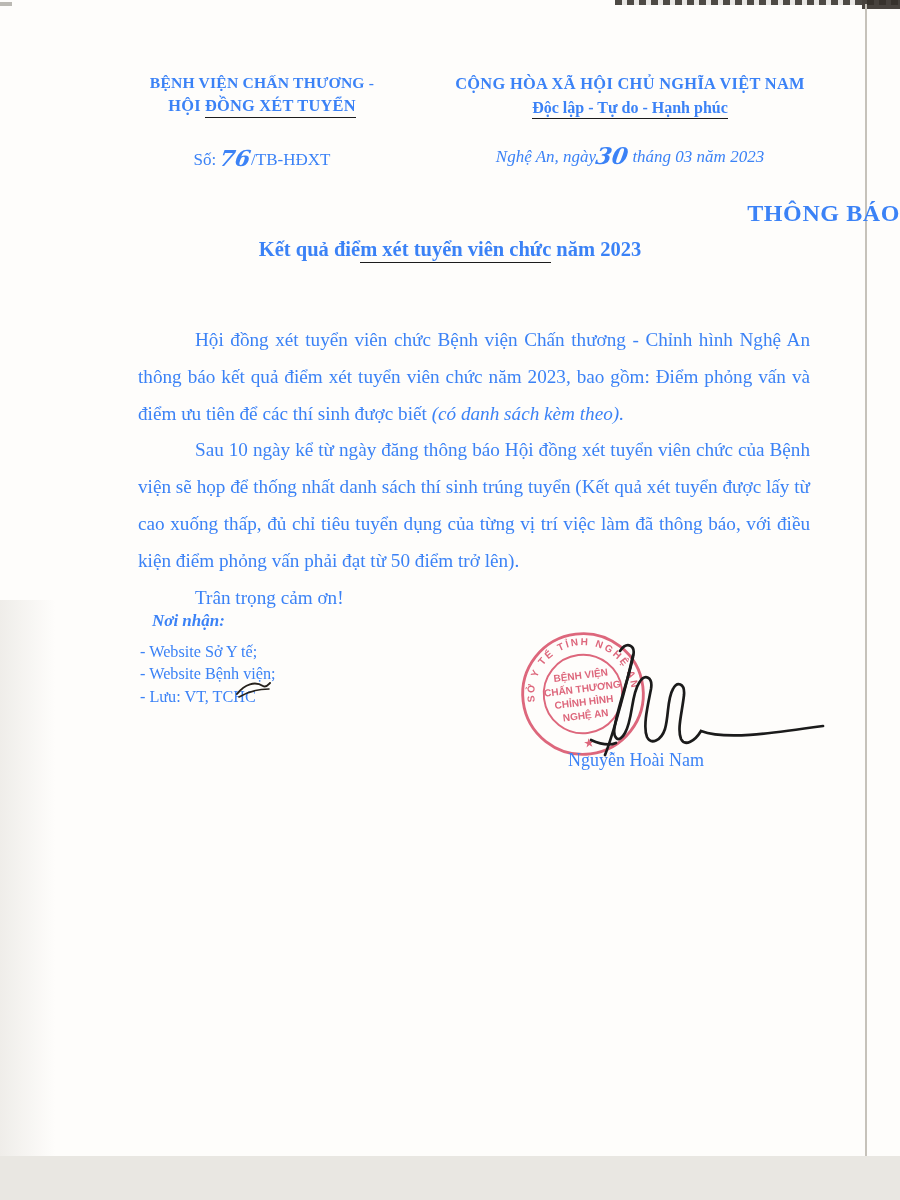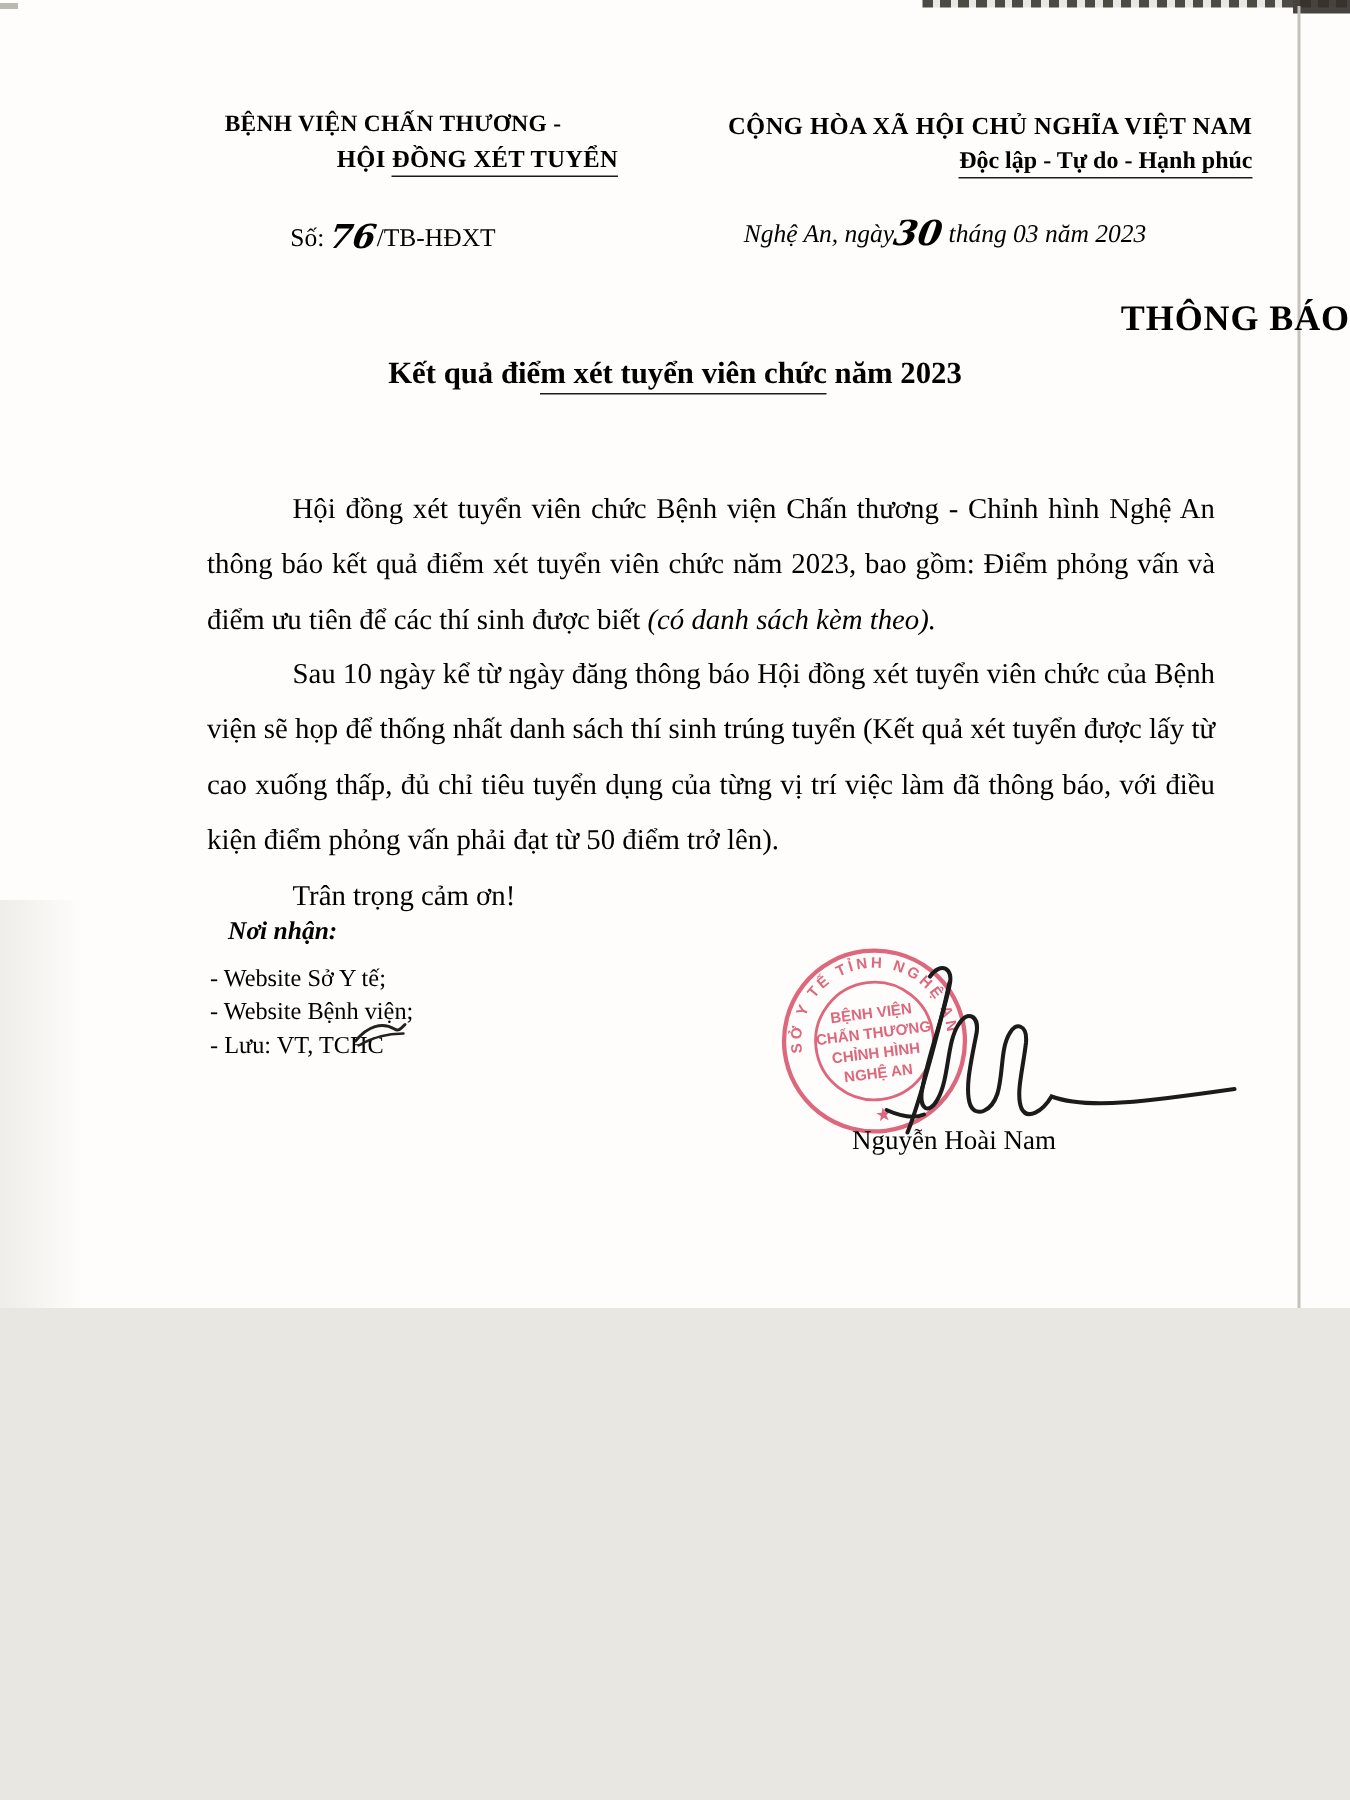--- a/index.html
+++ b/index.html
@@ -1,30 +1,30 @@
 <!DOCTYPE html>
 <html><head>
 <meta charset="utf-8">
 <style>
   html,body{margin:0;padding:0;background:#e9e7e2;}
-  .page{position:relative;width:900px;height:872px;margin:0 auto;background:#fefdfb;
-        font-family:"Liberation Serif",serif;color:#000000;overflow:hidden;}
+  .page{position:relative;width:900px;height:1156px;margin:0 auto;background:#fefdfb;
+        font-family:"Liberation Serif",serif;color:#3b82f6;overflow:hidden;}
   .abs{position:absolute;}
   .i{font-style:italic;}
   .uline{border-bottom:1.6px solid #1c1c1c;padding-bottom:2px;font-family:Liberation Serif, serif;}
 
   
   .hdr-left{left:112px;top:72px;width:300px;text-align:center;font-weight:bold;
             font-size:15.6px;line-height:22px;letter-spacing:.2px;}
-  .hdr-left .committee{font-size:16.4px;margin-top:1px;text-align:right;}
+  .hdr-left .committee{font-size:16.4px;margin-top:1px;}
   .so-line{left:112px;top:144px;width:300px;text-align:center;font-size:17px;}
   .hand{font-family:"DejaVu Serif",serif;font-style:italic;font-weight:bold;
         display:inline-block;transform:skewX(-9deg);}
   .so-num{font-size:22px;position:relative;top:1px;}
-  .hdr-right{left:425px;top:74px;width:410px;text-align:right;}
+  .hdr-right{left:425px;top:74px;width:410px;text-align:center;}
   .national{font-weight:bold;font-size:16.4px;letter-spacing:.3px;}
   .motto{font-weight:bold;font-size:16px;margin-top:5px;}
   .date-line{left:425px;top:140px;width:410px;text-align:center;font-style:italic;font-size:17px;}
   .date-day{font-size:23px;position:relative;top:2px;}
 
   
   .title-block{left:0;top:200px;width:900px;text-align:center;}
   .title-main{font-weight:bold;font-size:24px;letter-spacing:.6px;text-align:right;}
   .title-sub{font-weight:bold;font-size:20.5px;margin-top:11px;}
 

